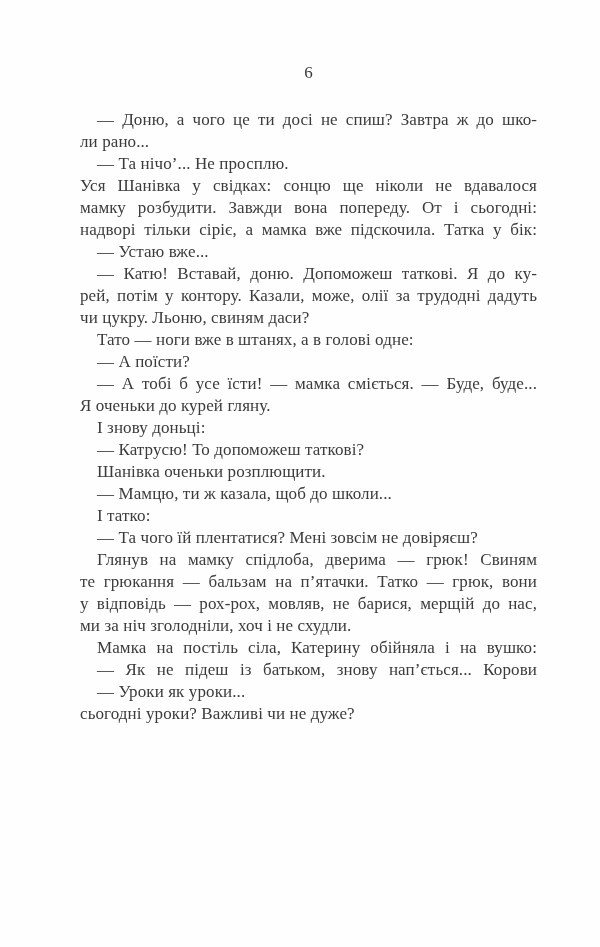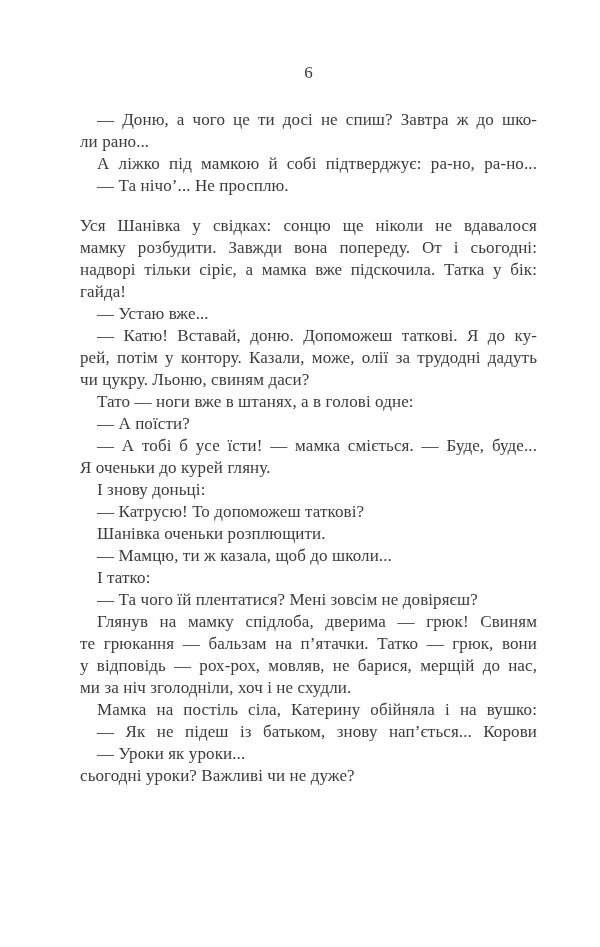--- a/index.html
+++ b/index.html
@@ -39,37 +39,34 @@
   }
   .ind {
     text-indent: 17px;
   }
   .jst {
     text-align: justify;
     text-justify: inter-word;
     text-align-last: justify;
   }
   .gap {
-    margin-top: 18px;
   }
 </style>
 </head>
 <body>
 
 <div class="book-page">
   <div class="page-number">6</div>
   <div class="page-body">
     <div class="line ind jst">— Доню, а чого це ти досі не спиш? Завтра ж до шко-</div>
     <div class="line">ли рано...</div>
-    <div class="line ind jst">А ліжко під мамкою й собі підтверджує: ра-но, ра-но...</div>
     <div class="line ind">— Та нічо’... Не просплю.</div>
     <div class="line jst gap">Уся Шанівка у свідках: сонцю ще ніколи не вдавалося</div>
     <div class="line jst">мамку розбудити. Завжди вона попереду. От і сьогодні:</div>
     <div class="line jst">надворі тільки сіріє, а мамка вже підскочила. Татка у бік:</div>
-    <div class="line">гайда!</div>
     <div class="line ind">— Устаю вже...</div>
     <div class="line ind jst">— Катю! Вставай, доню. Допоможеш таткові. Я до ку-</div>
     <div class="line jst">рей, потім у контору. Казали, може, олії за трудодні дадуть</div>
     <div class="line">чи цукру. Льоню, свиням даси?</div>
     <div class="line ind">Тато — ноги вже в штанях, а в голові одне:</div>
     <div class="line ind">— А поїсти?</div>
     <div class="line ind jst">— А тобі б усе їсти! — мамка сміється. — Буде, буде...</div>
     <div class="line">Я оченьки до курей гляну.</div>
     <div class="line ind">І знову доньці:</div>
     <div class="line ind">— Катрусю! То допоможеш таткові?</div>

